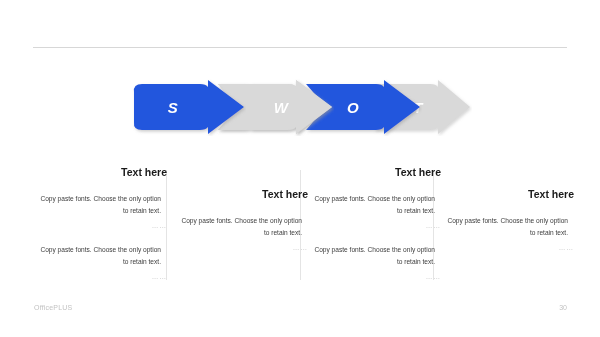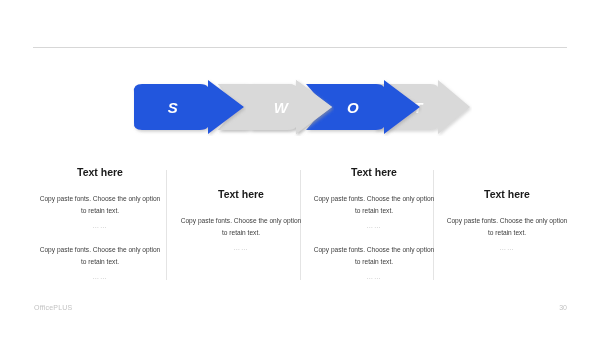--- a/index.html
+++ b/index.html
@@ -77,21 +77,21 @@
     position: absolute;
     left: 0;
     top: 160px;
     width: 600px;
     height: 128px;
   }
   .column {
     position: absolute;
     top: 0;
     width: 134px;
-    text-align: center;
+    text-align: right;
   }
   #column-1 { left: 33px;  padding-top: 6px;  }
   #column-2 { left: 174px; padding-top: 28px; }
   #column-3 { left: 307px; padding-top: 6px;  }
   #column-4 { left: 440px; padding-top: 28px; }
 
   .col-title {
     font-size: 10.5px;
     font-weight: bold;
     color: #1a1a1a;

